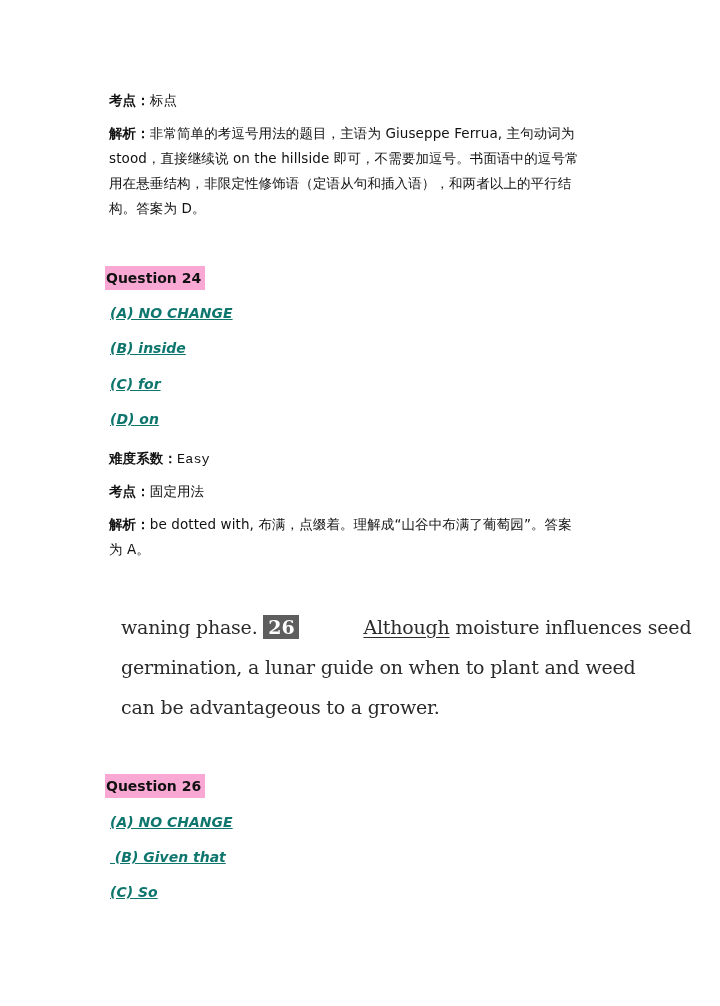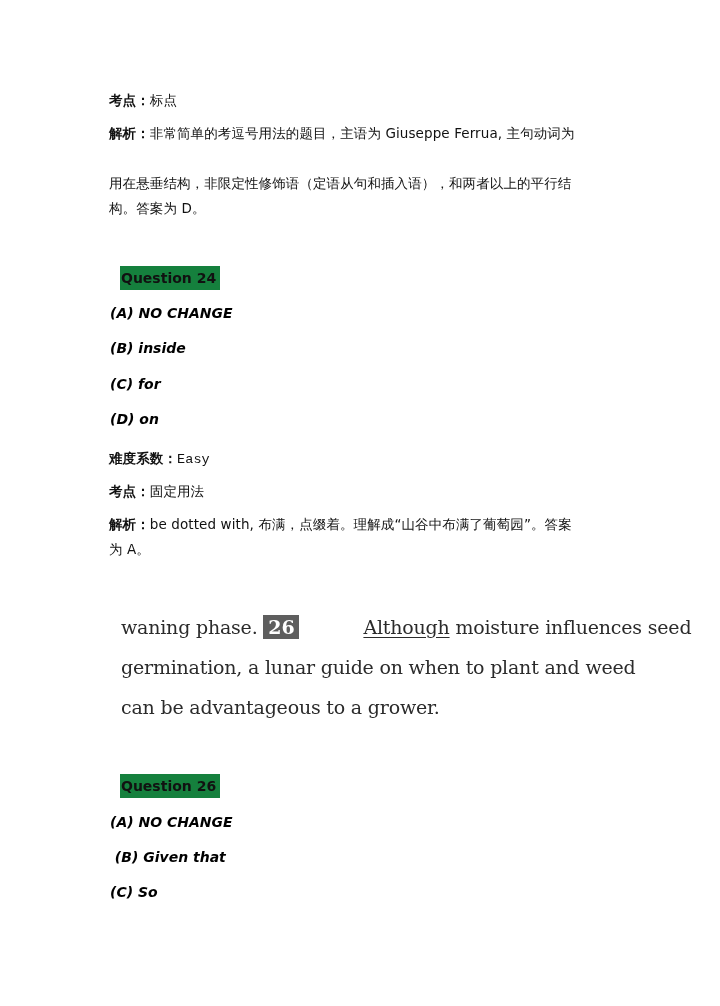--- a/index.html
+++ b/index.html
@@ -36,40 +36,41 @@
     .para {
       position: absolute;
       left: 109px;
       width: 505px;
       font-size: 13.5px;
       line-height: 25px;
       letter-spacing: 0.1px;
     }
     .q-heading {
       position: absolute;
-      left: 120px;
+      left: 105px;
       height: 24px;
       padding: 0 4px 0 1px;
-      background: #15803d;
+      background: #f9a8d4;
       font-family: "DejaVu Sans", sans-serif;
       font-weight: bold;
       font-size: 14px;
       line-height: 24px;
       color: #111111;
     }
     .choice {
       position: absolute;
       left: 110px;
       font-family: "DejaVu Sans", sans-serif;
       font-style: italic;
       font-weight: bold;
       font-size: 14px;
       line-height: 20px;
-      color: #000000;
+      color: #0f766e;
       white-space: nowrap;
+      text-decoration: underline;
     }
     .passage {
       position: absolute;
       left: 121px;
       width: 500px;
       font-family: "DejaVu Serif", "Liberation Serif", serif;
       font-size: 19px;
       color: #2b2b2b;
       line-height: 40px;
     }
@@ -97,21 +98,21 @@
 <body>
 
 <div class="page">
 
   <div class="line" style="top:91px;">
     <span class="label-bold">考点：</span><span>标点</span>
   </div>
 
   <div class="para" style="top:121px;">
     <span class="label-bold">解析：</span><span>非常简单的考逗号用法的题目，主语为 Giuseppe Ferrua, 主句动词为</span><br>
-    <br>
+    <span>stood，直接继续说 on the hillside 即可，不需要加逗号。书面语中的逗号常</span><br>
     <span>用在悬垂结构，非限定性修饰语（定语从句和插入语），和两者以上的平行结</span><br>
     <span>构。答案为 D。</span>
   </div>
 
   <div class="q-heading" style="top:266px;">Question 24</div>
 
   <div class="choice" style="top:303px;">(A) NO CHANGE</div>
   <div class="choice" style="top:338px;">(B) inside</div>
   <div class="choice" style="top:374px;">(C) for</div>
   <div class="choice" style="top:409px;">(D) on</div>

